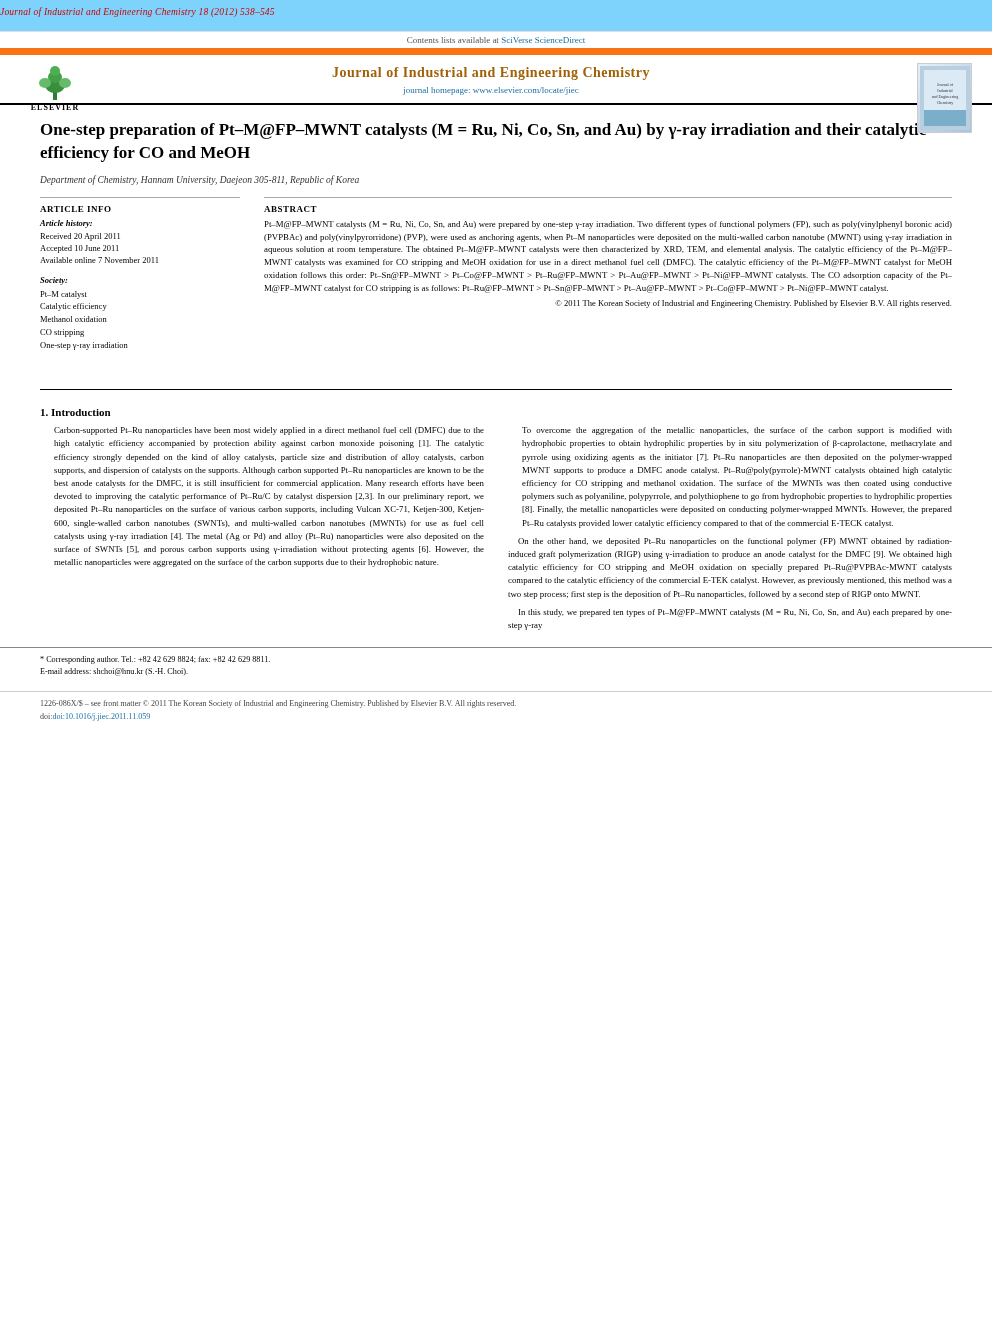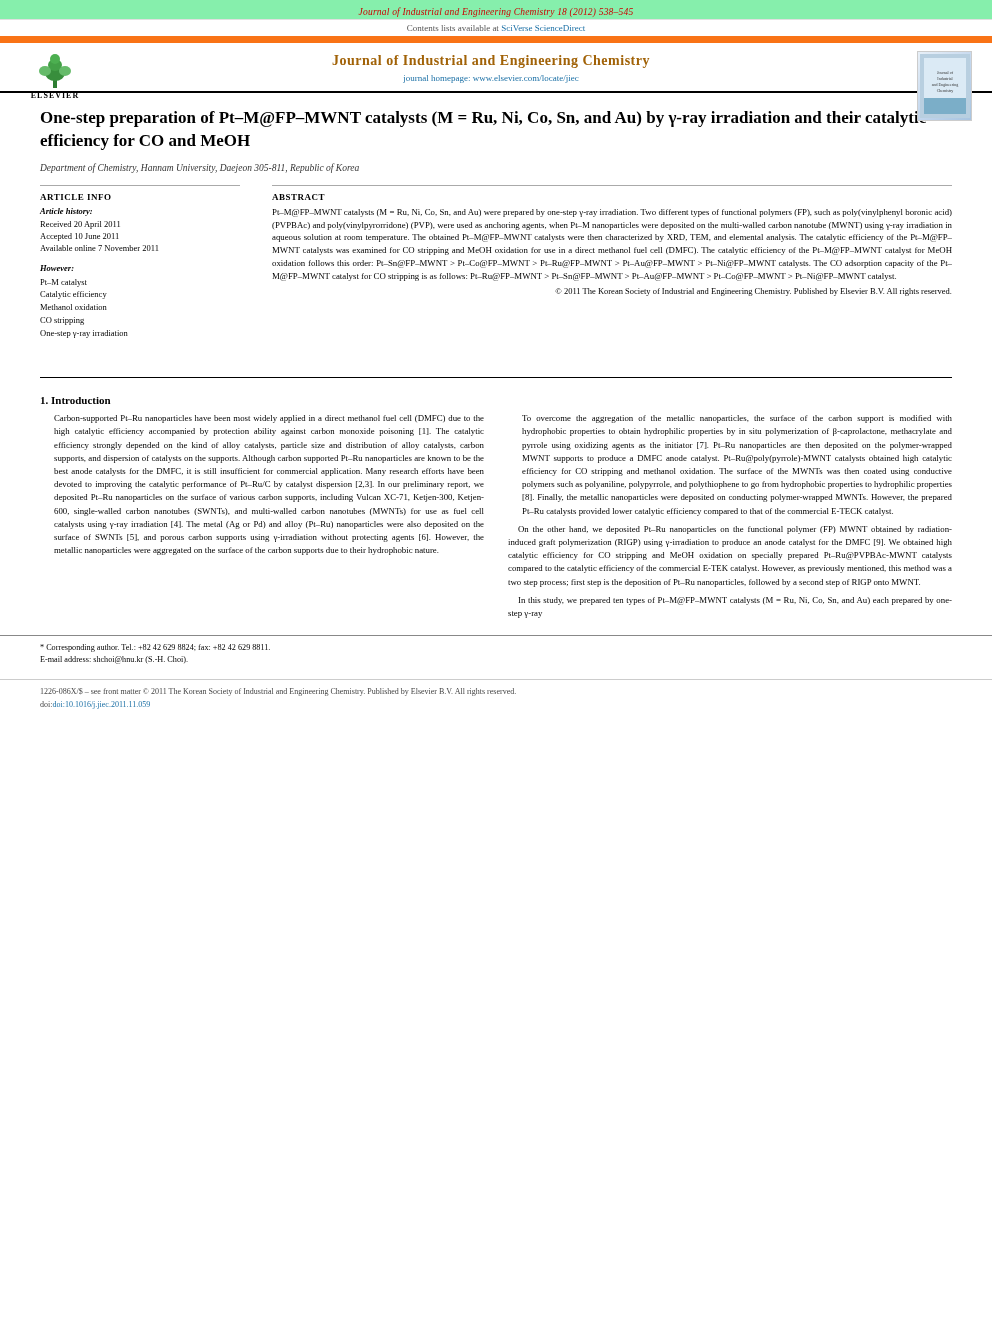--- a/index.html
+++ b/index.html
@@ -12,23 +12,22 @@
       min-height: 1323px;
     }
     .page {
       width: 992px;
       min-height: 1323px;
       background: #fff;
       padding: 0;
     }
     
     .header-top {
-      background: #86efac;
-      text-align: center;
-      padding: 6px 0 2px 0;
+      background: #7dd3fc;
+      padding: 6px 0 14px 0;
       border-bottom: 1px solid #e0e0e0;
     }
     .journal-ref {
       color: #c00;
       font-size: 9.5px;
       font-style: italic;
       letter-spacing: 0.2px;
     }
     .sciverse-bar {
       text-align: center;
@@ -122,21 +121,21 @@
       margin-bottom: 3px;
     }
     .affiliation {
       font-size: 9.5px;
       font-style: italic;
       color: #333;
       margin-bottom: 12px;
     }
     .two-col {
       display: flex;
-      gap: 32px;
+      gap: 24px;
       margin-bottom: 10px;
     }
     .article-info {
       width: 200px;
       min-width: 180px;
       border-top: 1px solid #aaa;
     }
     .article-info-title {
       font-size: 9px;
       font-weight: bold;
@@ -310,21 +309,21 @@
 
       <div class="article-info">
         <div class="article-info-title">ARTICLE INFO</div>
         <div class="info-section">
           <div class="info-section-label">Article history:</div>
           <div class="info-line">Received 20 April 2011</div>
           <div class="info-line">Accepted 10 June 2011</div>
           <div class="info-line">Available online 7 November 2011</div>
         </div>
         <div class="info-section">
-          <div class="info-section-label">However:</div>
+          <div class="info-section-label">Society:</div>
           <ul class="keywords-list">
             <li>Pt–M catalyst</li>
             <li>Catalytic efficiency</li>
             <li>Methanol oxidation</li>
             <li>CO stripping</li>
             <li>One-step γ-ray irradiation</li>
           </ul>
         </div>
       </div>
 

